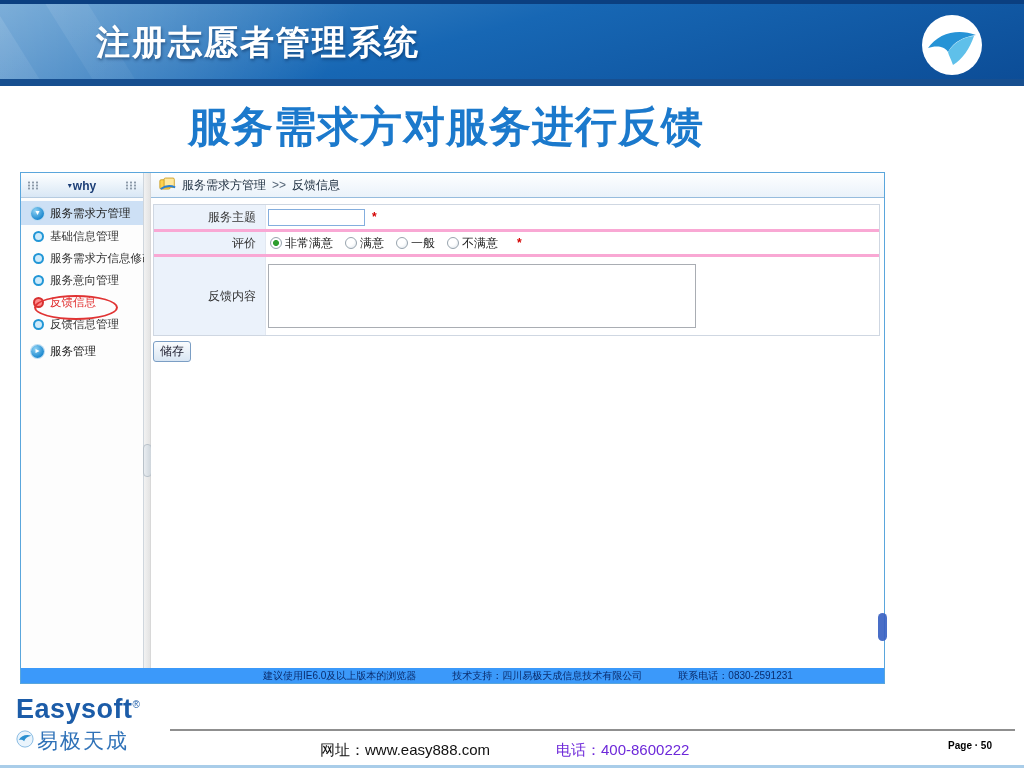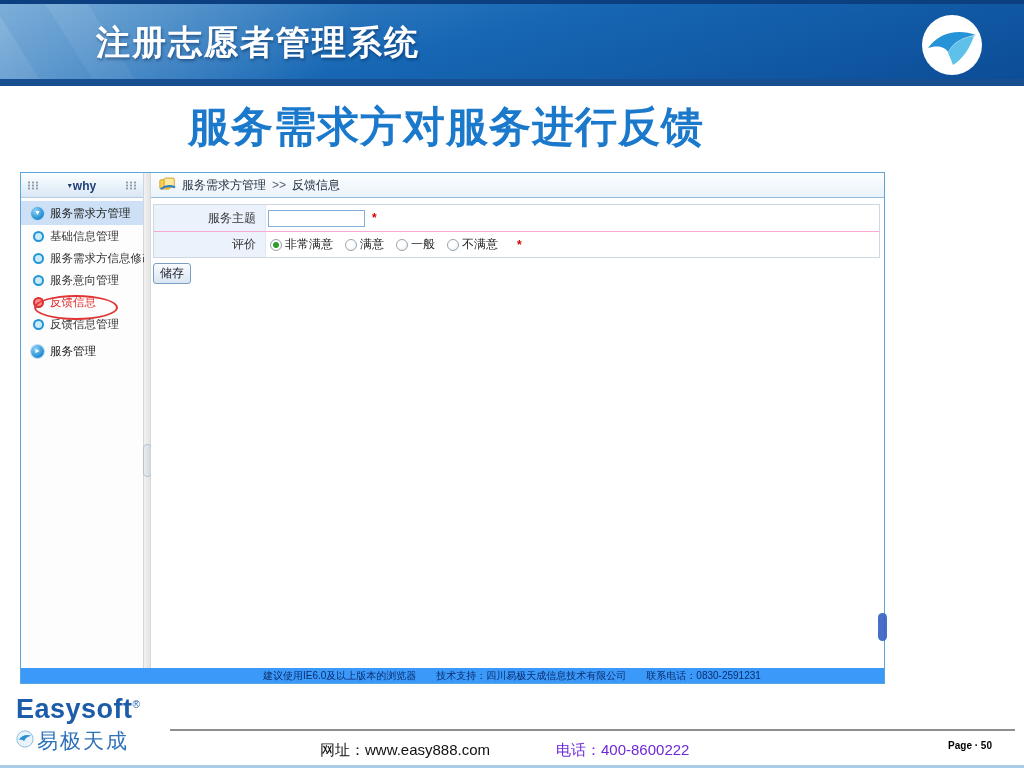--- a/index.html
+++ b/index.html
@@ -65,21 +65,21 @@
   .split-handle { position:absolute; left:-1px; top:271px; width:9px; height:33px;
     background:linear-gradient(90deg,#e9edf1,#cfd6dc); border:1px solid #b9c2ca; border-radius:4px; }
   .content { position:absolute; left:130px; right:0; top:0; bottom:15px; background:#fff; }
   .breadcrumb {
     height:25px; display:flex; align-items:center; gap:6px; padding-left:8px;
     background:linear-gradient(#feffff,#eaf2fa); border-bottom:1px solid #96bcdd;
     font-size:12px; color:#234;
   }
   .bc-sep { color:#567; }
   .formtbl { width:727px; margin:6px 0 0 2px; border:1px solid #cfd7e2; font-size:12px; }
-  .frow { display:flex; border-bottom:1px solid #f9a8d4; }
+  .frow { display:flex; border-bottom:3px solid #f9a8d4; }
   .frow:last-child { border-bottom:none; }
   .cell-label {
     width:112px; flex:0 0 auto; background:#ebf2fb; border-right:1px solid #e2e8f1;
     display:flex; align-items:center; justify-content:flex-end; padding-right:9px; color:#333;
   }
   .cell-value { flex:1; display:flex; align-items:center; background:#fff; }
   .r1 { height:27px; } .r2 { height:25px; } .r3 { height:78px; }
   .txt-input { width:97px; height:17px; margin-left:2px; border:1px solid #84aede; font-size:11px; padding:0 3px; outline:none; }
   .req { color:#d40000; font-weight:bold; margin-left:7px; font-size:12px; }
   .radios { display:flex; align-items:center; gap:12px; margin-left:4px; }
@@ -87,21 +87,21 @@
   .rb { width:12px; height:12px; border-radius:50%; border:1px solid #98a4ae;
     background:radial-gradient(circle at 35% 30%, #ffffff 45%, #dde4ea); display:inline-block; }
   .rb.sel { background:radial-gradient(circle, #2f9e2f 0 2.6px, #ffffff 3.4px 60%, #dde4ea); }
   .feedback-area { width:428px; height:64px; margin:6px 0 6px 2px; border:1px solid #a9adb3; resize:none; font-size:12px; font-family:inherit; outline:none; }
   .save {
     margin:5px 0 0 2px; width:38px; height:21px; font-size:12px; color:#223; cursor:pointer;
     border:1px solid #7b9ec4; border-radius:3px; background:linear-gradient(#fafcfe,#d9e6f3);
   }
   .statusbar {
     position:absolute; left:0; right:0; bottom:0; height:15px; background:#3b99fa;
-    display:flex; align-items:center; gap:20px; padding-left:242px;
+    display:flex; align-items:center; gap:36px; padding-left:242px;
     font-size:10px; color:#0a2d6e; white-space:nowrap;
   }
   .scroll-thumb { position:absolute; right:-3px; top:440px; width:9px; height:28px;
     background:#3a62c2; border-radius:5px; opacity:.92; cursor:grab; }
   
   .logo-block { position:absolute; left:16px; top:696px; }
   .easysoft { font-size:27px; font-weight:bold; color:#1c5ca8; letter-spacing:.5px; line-height:1; }
   .easysoft sup { font-size:10px; font-weight:normal; vertical-align:super; }
   .cn-line { display:flex; align-items:center; gap:3px; margin-top:4px; }
   .cn-name { font-size:21px; color:#2f72b8; letter-spacing:2px;text-align:center; }
@@ -218,20 +218,26 @@
                 <span>一般</span>
               </label>
               <label class="radio">
                 <span class="rb"></span>
                 <span>不满意</span>
               </label>
               <span class="req">*</span>
             </span>
           </div>
         </div>
+        <div class="frow r3">
+          <div class="cell-label">反馈内容</div>
+          <div class="cell-value">
+            <textarea class="feedback-area" style=""></textarea>
+          </div>
+        </div>
       </div>
 
       <button class="save">储存</button>
     </main>
 
     <div class="statusbar">
       <span>建议使用IE6.0及以上版本的浏览器</span>
       <span>技术支持：四川易极天成信息技术有限公司</span>
       <span>联系电话：0830-2591231</span>
     </div>

